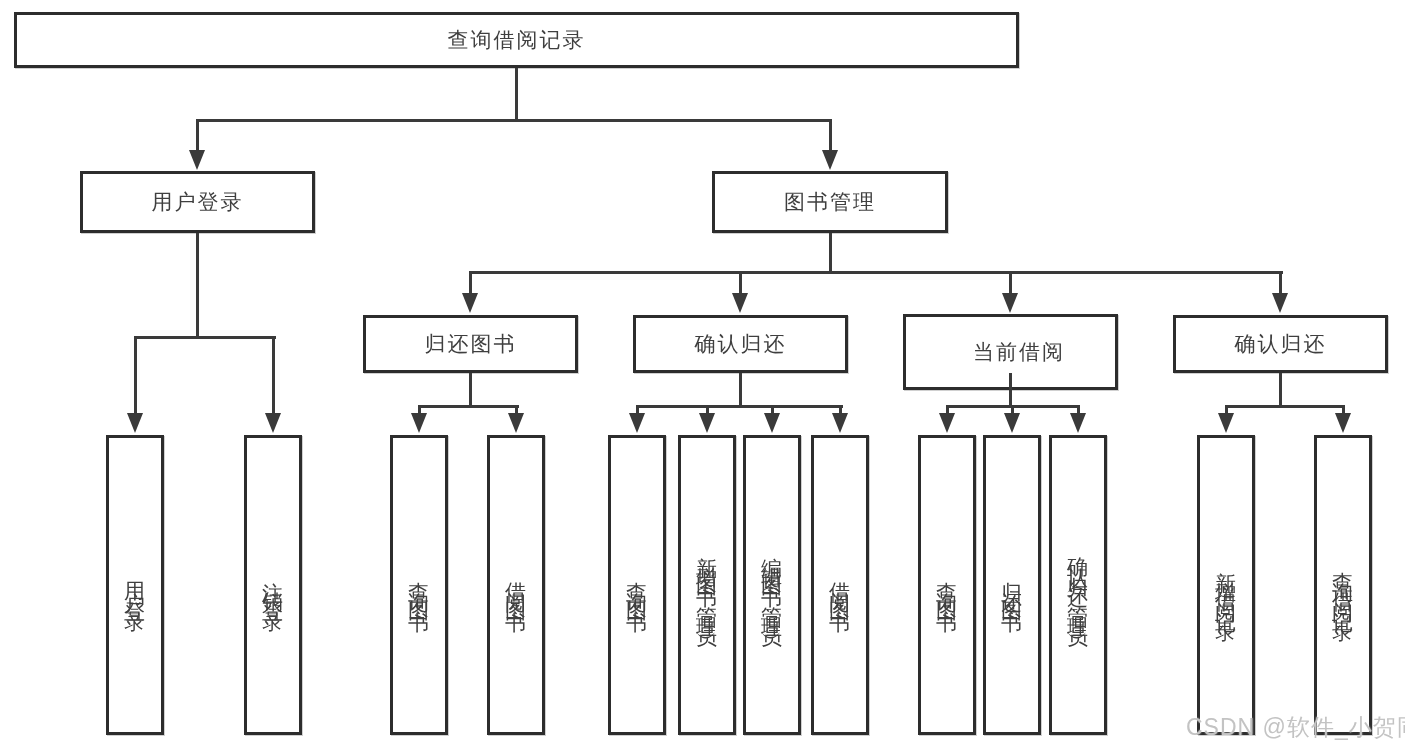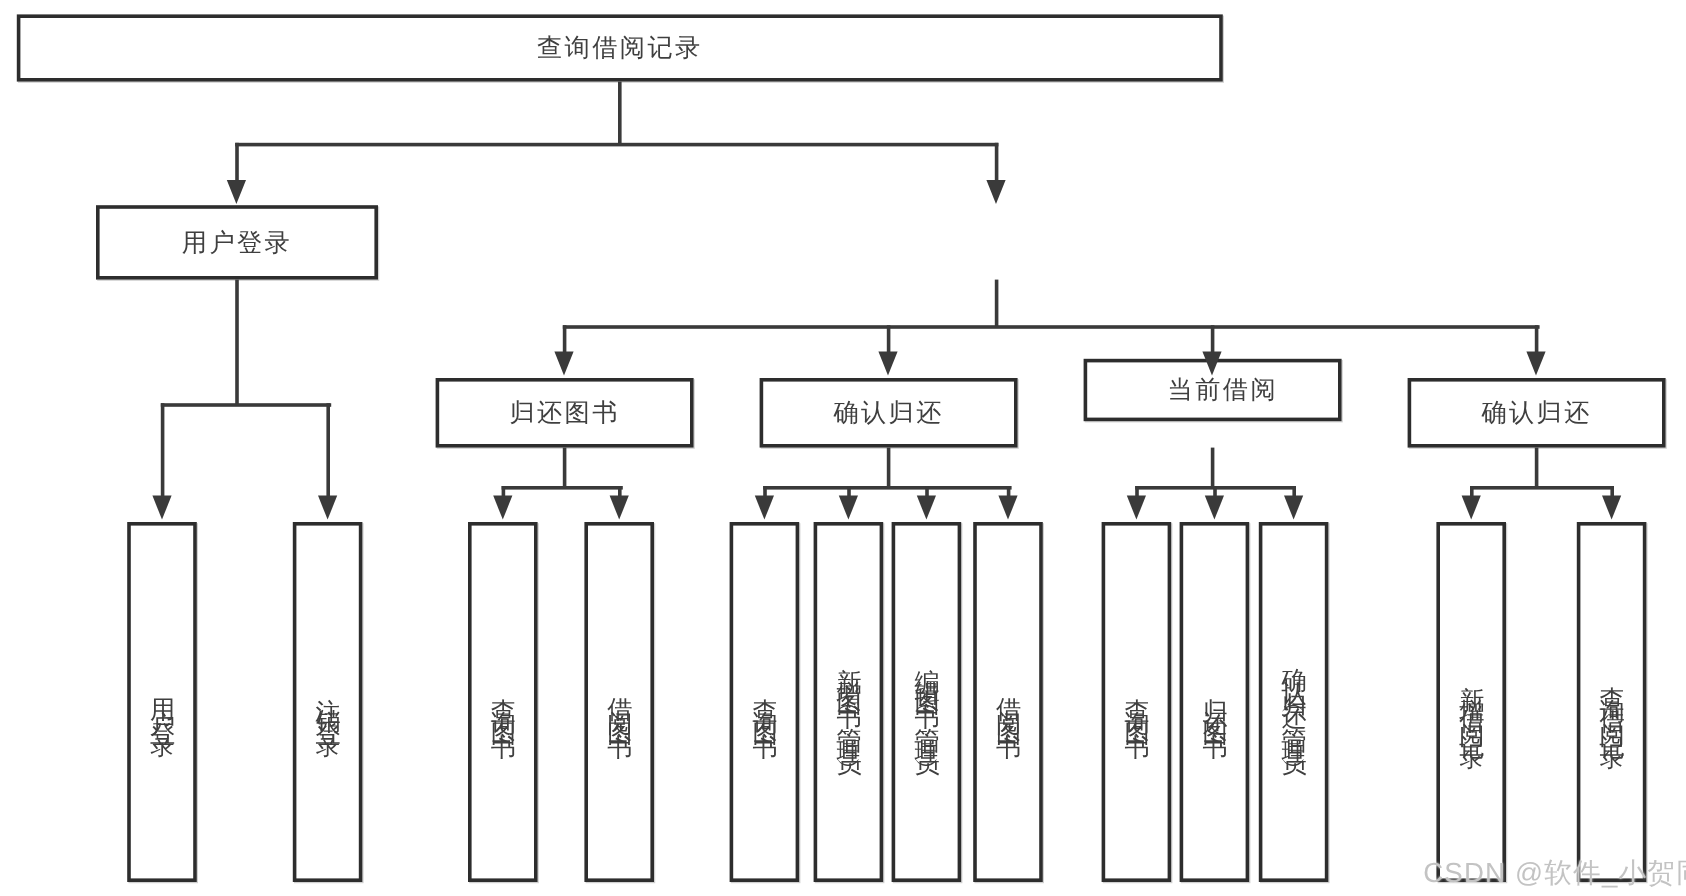--- a/index.html
+++ b/index.html
@@ -53,24 +53,25 @@
   }
 </style>
 </head>
 <body>
 
 <div class="canvas">
 
   <div class="box" style="left:14px; top:12px; width:1005px; height:56px;">查询借阅记录</div>
 
   <div class="box" style="left:80px; top:171px; width:235px; height:62px;">用户登录</div>
+  <div class="box" style="left:712px; top:171px; width:236px; height:62px;">图书管理</div>
 
   <div class="box" style="left:363px; top:315px; width:215px; height:58px;">归还图书</div>
   <div class="box" style="left:633px; top:315px; width:215px; height:58px;">确认归还</div>
-  <div class="box" style="left:903px; top:299px; width:215px; height:52px;padding-left:17px;">当前借阅</div>
+  <div class="box" style="left:903px; top:314px; width:215px; height:76px;padding-left:17px;">当前借阅</div>
   <div class="box" style="left:1173px; top:315px; width:215px; height:58px;">确认归还</div>
 
   <div class="box" style="left:106px; top:435px; width:58px; height:300px;">
     <span class="vtext">用户登录</span>
   </div>
   <div class="box" style="left:244px; top:435px; width:58px; height:300px;">
     <span class="vtext">注销登录</span>
   </div>
 
   <div class="box" style="left:390px; top:435px; width:58px; height:300px;">

